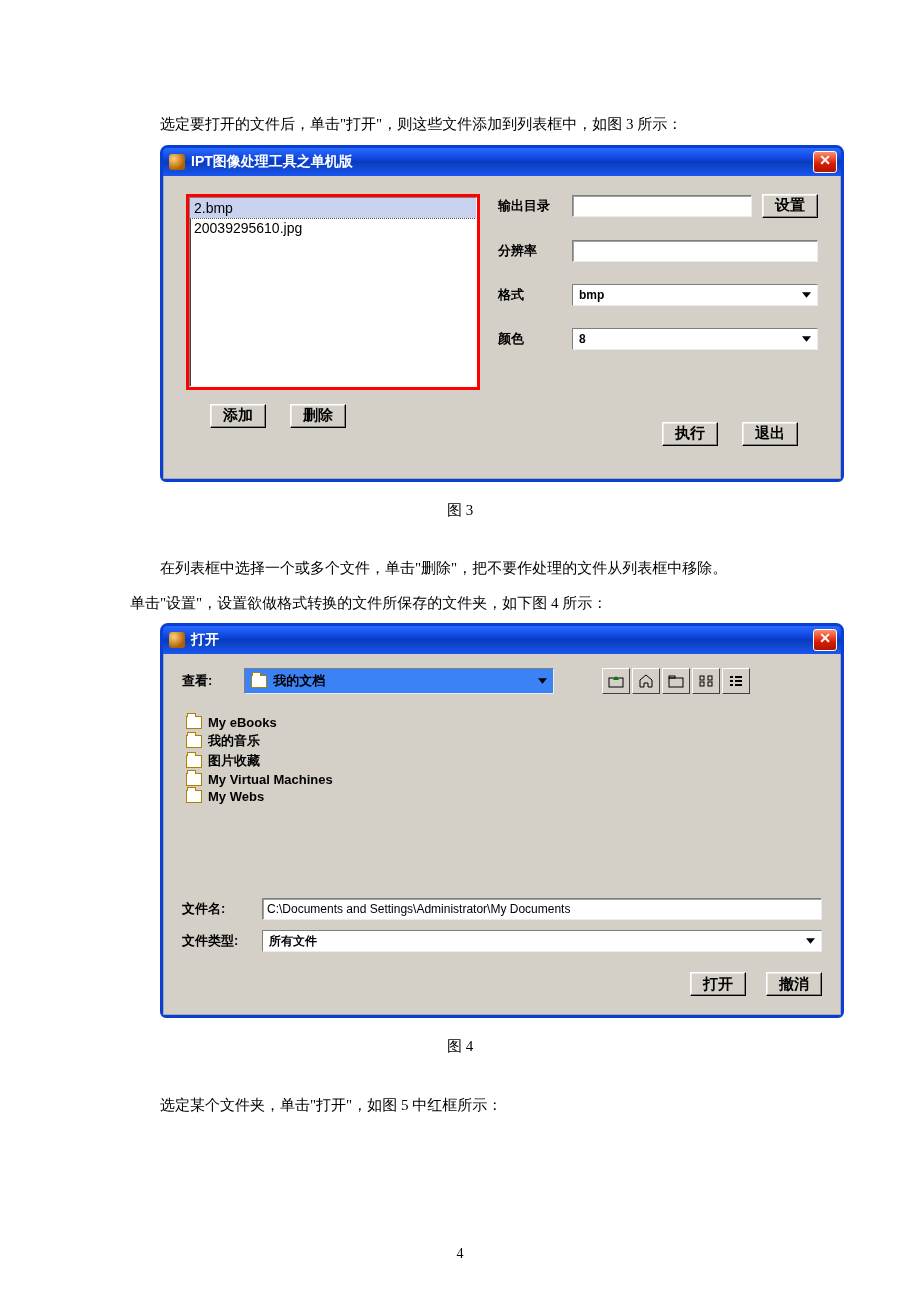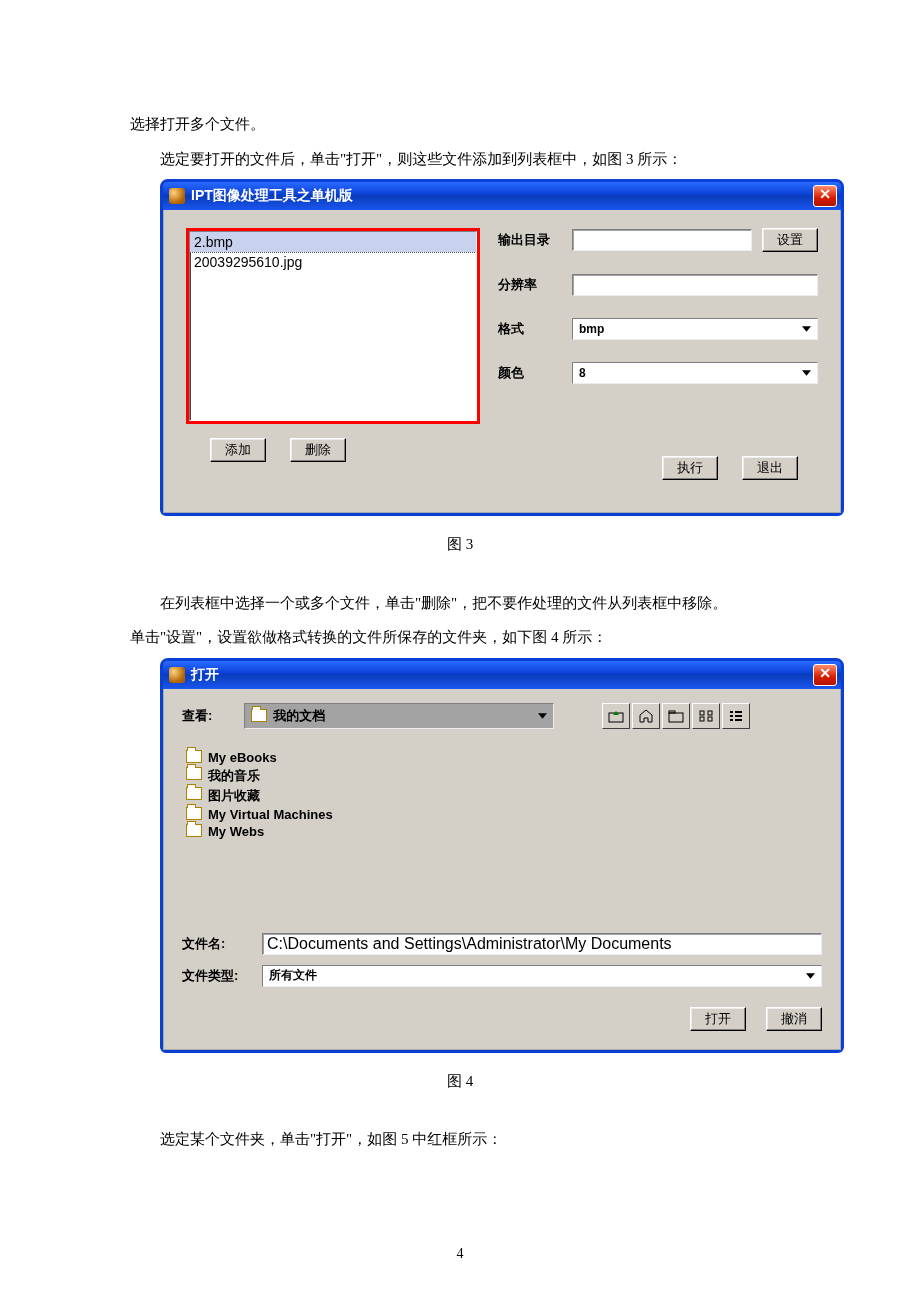--- a/index.html
+++ b/index.html
@@ -149,39 +149,39 @@
   .drop-arrow svg { width: 9px; height: 6px; display: block; }
 
   .btn {
     min-width: 56px;
     height: 24px;
     background: #d4d0c8;
     border: 1px solid #000;
     border-top-color: #fff;
     border-left-color: #fff;
     box-shadow: inset -1px -1px 0 #808080, inset 1px 1px 0 #ececec;
-    font-size: 13px;
-    font-weight: normal;
+    font-size: 15px;
+    font-weight: bold;
     padding: 0 12px;
     cursor: default;
   }
   .btn-row-left { display: flex; gap: 24px; margin-top: 14px; margin-left: 24px; }
   .btn-row-right { position: absolute; right: 20px; bottom: 8px; display: flex; gap: 24px; }
   .fig3-lower { position: relative; height: 50px; }
 
   
   .fig4-body { padding: 14px 18px 18px 18px; }
   .lookin-row {
     display: flex; align-items: center; gap: 32px; margin-bottom: 12px;
     font-weight: bold; font-size: 13px;
   }
   .lookin-combo {
     flex: 0 0 300px;
     height: 24px;
-    background: #a3a3a3;
+    background: #3b82f6;
     border: 1px solid #7f7f7f;
     border-right-color: #ececec;
     border-bottom-color: #ececec;
     display: flex; align-items: center; padding: 0 2px 0 6px;
     justify-content: space-between;
     font-weight: bold;
   }
   .toolbar-icons { display: flex; gap: 2px; margin-left: 16px; }
   .t-icon {
     width: 26px; height: 24px;
@@ -204,21 +204,21 @@
     content: ""; position: absolute; top: -4px; left: 0;
     width: 7px; height: 3px; background: #fff; border: 1px solid #b08000; border-bottom: none;
   }
   .file-area {
     background: #d4d0c8;
     min-height: 170px;
     padding: 8px 4px;
     font-weight: bold;
     font-size: 13px;
   }
-  .file-row { display: flex; padding: 1px 0; }
+  .file-row { display: flex; align-items: center; padding: 1px 0; }
   .field-grid {
     display: grid;
     grid-template-columns: 70px 1fr;
     row-gap: 10px; column-gap: 10px;
     align-items: center;
     margin-top: 6px;
     font-weight: bold; font-size: 13px;
   }
   .fig4-btnrow {
     display: flex; justify-content: flex-end; gap: 20px; margin-top: 20px;
@@ -229,21 +229,20 @@
     left: 0; right: 0;
     text-align: center;
     font-size: 14px;
   }
 </style>
 </head>
 <body>
 
 <div class="page">
 
-  <p class="para">选择打开多个文件。</p>
   <p class="para indent">选定要打开的文件后，单击"打开"，则这些文件添加到列表框中，如图 3 所示：</p>
 
   <div class="win">
     <div class="titlebar">
       <span class="title-icon"></span>
       <span class="title-text">IPT图像处理工具之单机版</span>
       <span class="close-btn">✕</span>
     </div>
     <div class="win-body">
       <div class="fig3-body">
@@ -379,21 +378,21 @@
             <span>My Virtual Machines</span>
           </div>
         <div class="file-row">
             <span class="folder-icon"></span>
             <span>My Webs</span>
           </div>
       </div>
 
       <div class="field-grid">
         <span>文件名:</span>
-        <input class="xp-input" style="font-family: Tahoma, Arial; font-size: 16px;" value="C:\Documents and Settings\Administrator\My Documents">
+        <input class="xp-input" style="font-family: Tahoma, Arial; font-size: 12px;" value="C:\Documents and Settings\Administrator\My Documents">
         <span>文件类型:</span>
         <div class="xp-select">
           <span>所有文件</span>
           <span class="drop-arrow">
             <svg viewBox="0 0 10 6">
                 <path d="M0 0 L10 0 L5 6 Z" fill="#000"></path>
               </svg>
           </span>
         </div>
       </div>

